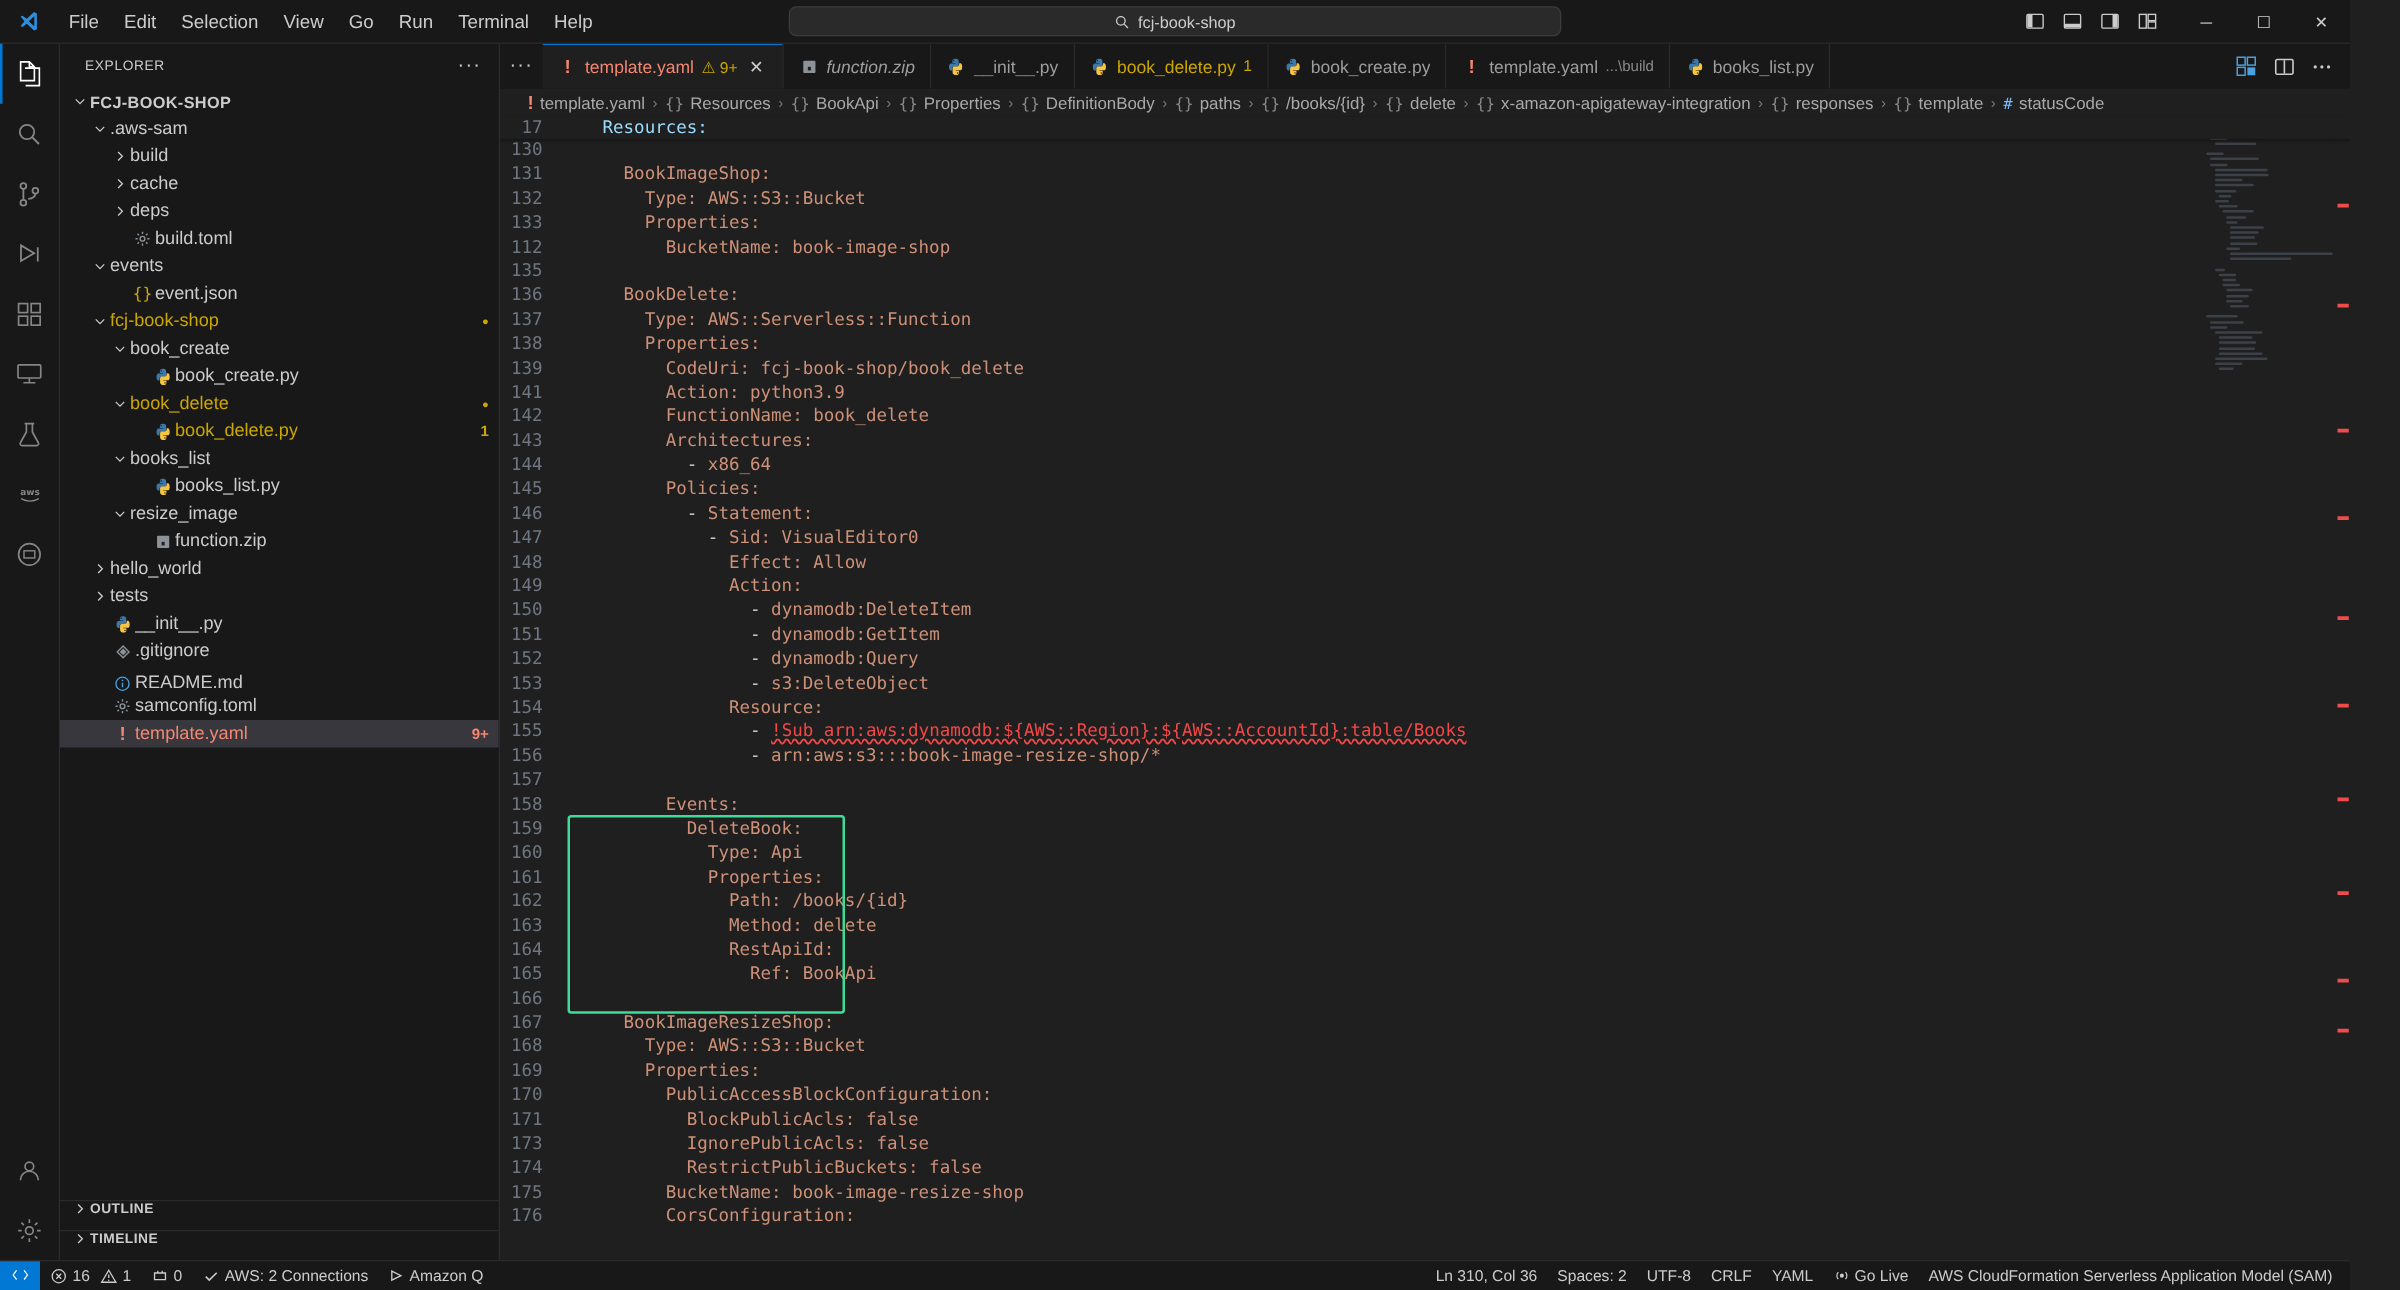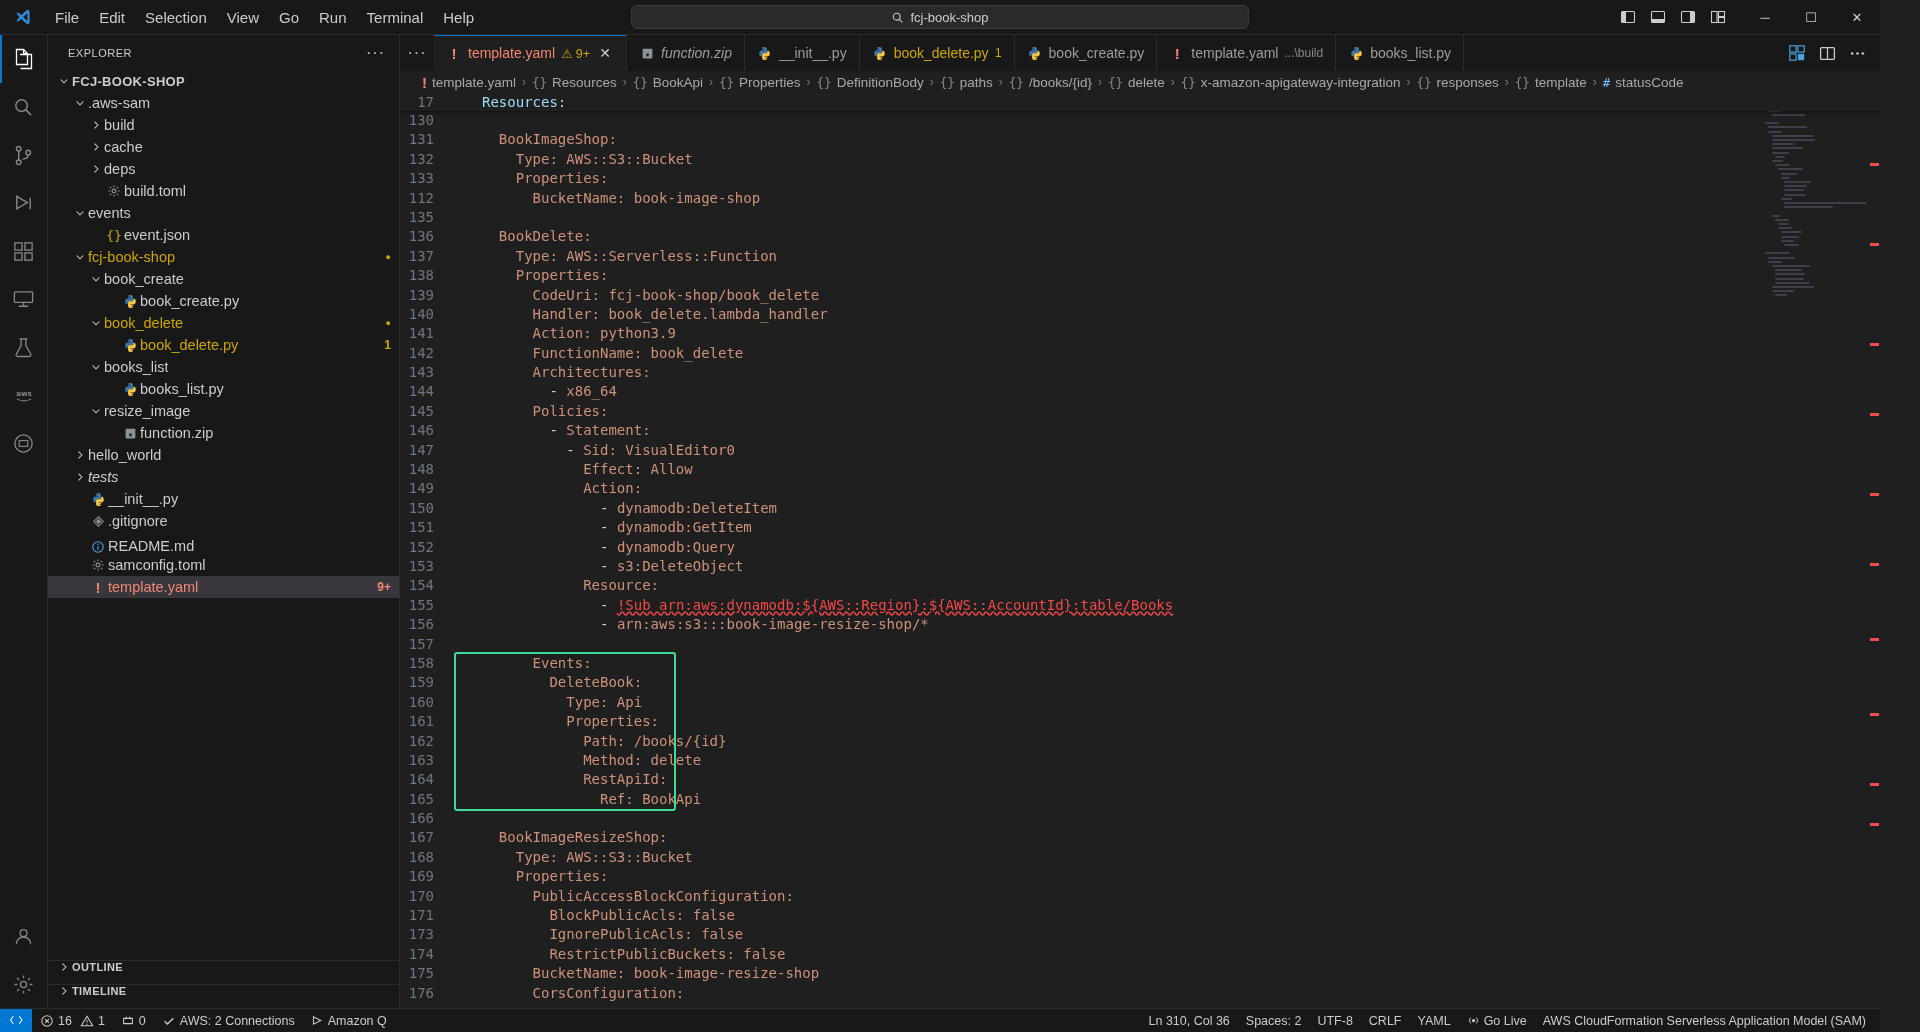--- a/index.html
+++ b/index.html
@@ -455,21 +455,21 @@
             <span class="label">function.zip</span>
           </div>
           <div class="row" style="padding-left: 24px;">
             <span class="chev">
               <svg width="12" height="12" viewBox="0 0 16 16">
                 <path fill="none" stroke="#cccccc" stroke-width="1.4" d="M6 3.5 10.5 8 6 12.5"></path>
               </svg>
             </span>
             <span class="label">hello_world</span>
           </div>
-          <div class="row" style="padding-left: 24px; font-style: italic;">
+          <div class="row" style="padding-left: 24px;">
             <span class="chev">
               <svg width="12" height="12" viewBox="0 0 16 16">
                 <path fill="none" stroke="#cccccc" stroke-width="1.4" d="M6 3.5 10.5 8 6 12.5"></path>
               </svg>
             </span>
             <span class="label">tests</span>
           </div>
           <div class="row" style="padding-left: 24px;">
             <span class="chev"></span>
             <span class="ficon">
@@ -729,21 +729,20 @@
               <div class="ln"><div class="lnum">130</div><div class="ltext">&nbsp;</div></div>
               <div class="ln"><div class="lnum">131</div><div class="ltext">  <span class="s">BookImageShop:</span></div></div>
               <div class="ln"><div class="lnum">132</div><div class="ltext">    <span class="s">Type: AWS::S3::Bucket</span></div></div>
               <div class="ln"><div class="lnum">133</div><div class="ltext">    <span class="s">Properties:</span></div></div>
               <div class="ln"><div class="lnum">112</div><div class="ltext">      <span class="s">BucketName: book-image-shop</span></div></div>
               <div class="ln"><div class="lnum">135</div><div class="ltext">&nbsp;</div></div>
               <div class="ln"><div class="lnum">136</div><div class="ltext">  <span class="s">BookDelete:</span></div></div>
               <div class="ln"><div class="lnum">137</div><div class="ltext">    <span class="s">Type: AWS::Serverless::Function</span></div></div>
               <div class="ln"><div class="lnum">138</div><div class="ltext">    <span class="s">Properties:</span></div></div>
               <div class="ln"><div class="lnum">139</div><div class="ltext">      <span class="s">CodeUri: fcj-book-shop/book_delete</span></div></div>
-              <div class="ln"><div class="lnum">140</div><div class="ltext">      <span class="s">Handler: book_delete.lambda_handler</span></div></div>
               <div class="ln"><div class="lnum">141</div><div class="ltext">      <span class="s">Action: python3.9</span></div></div>
               <div class="ln"><div class="lnum">142</div><div class="ltext">      <span class="s">FunctionName: book_delete</span></div></div>
               <div class="ln"><div class="lnum">143</div><div class="ltext">      <span class="s">Architectures:</span></div></div>
               <div class="ln"><div class="lnum">144</div><div class="ltext">        <span class="p">- </span><span class="s">x86_64</span></div></div>
               <div class="ln"><div class="lnum">145</div><div class="ltext">      <span class="s">Policies:</span></div></div>
               <div class="ln"><div class="lnum">146</div><div class="ltext">        <span class="p">- </span><span class="s">Statement:</span></div></div>
               <div class="ln"><div class="lnum">147</div><div class="ltext">          <span class="p">- </span><span class="s">Sid: VisualEditor0</span></div></div>
               <div class="ln"><div class="lnum">148</div><div class="ltext">            <span class="s">Effect: Allow</span></div></div>
               <div class="ln"><div class="lnum">149</div><div class="ltext">            <span class="s">Action:</span></div></div>
               <div class="ln"><div class="lnum">150</div><div class="ltext">              <span class="p">- </span><span class="s">dynamodb:DeleteItem</span></div></div>

